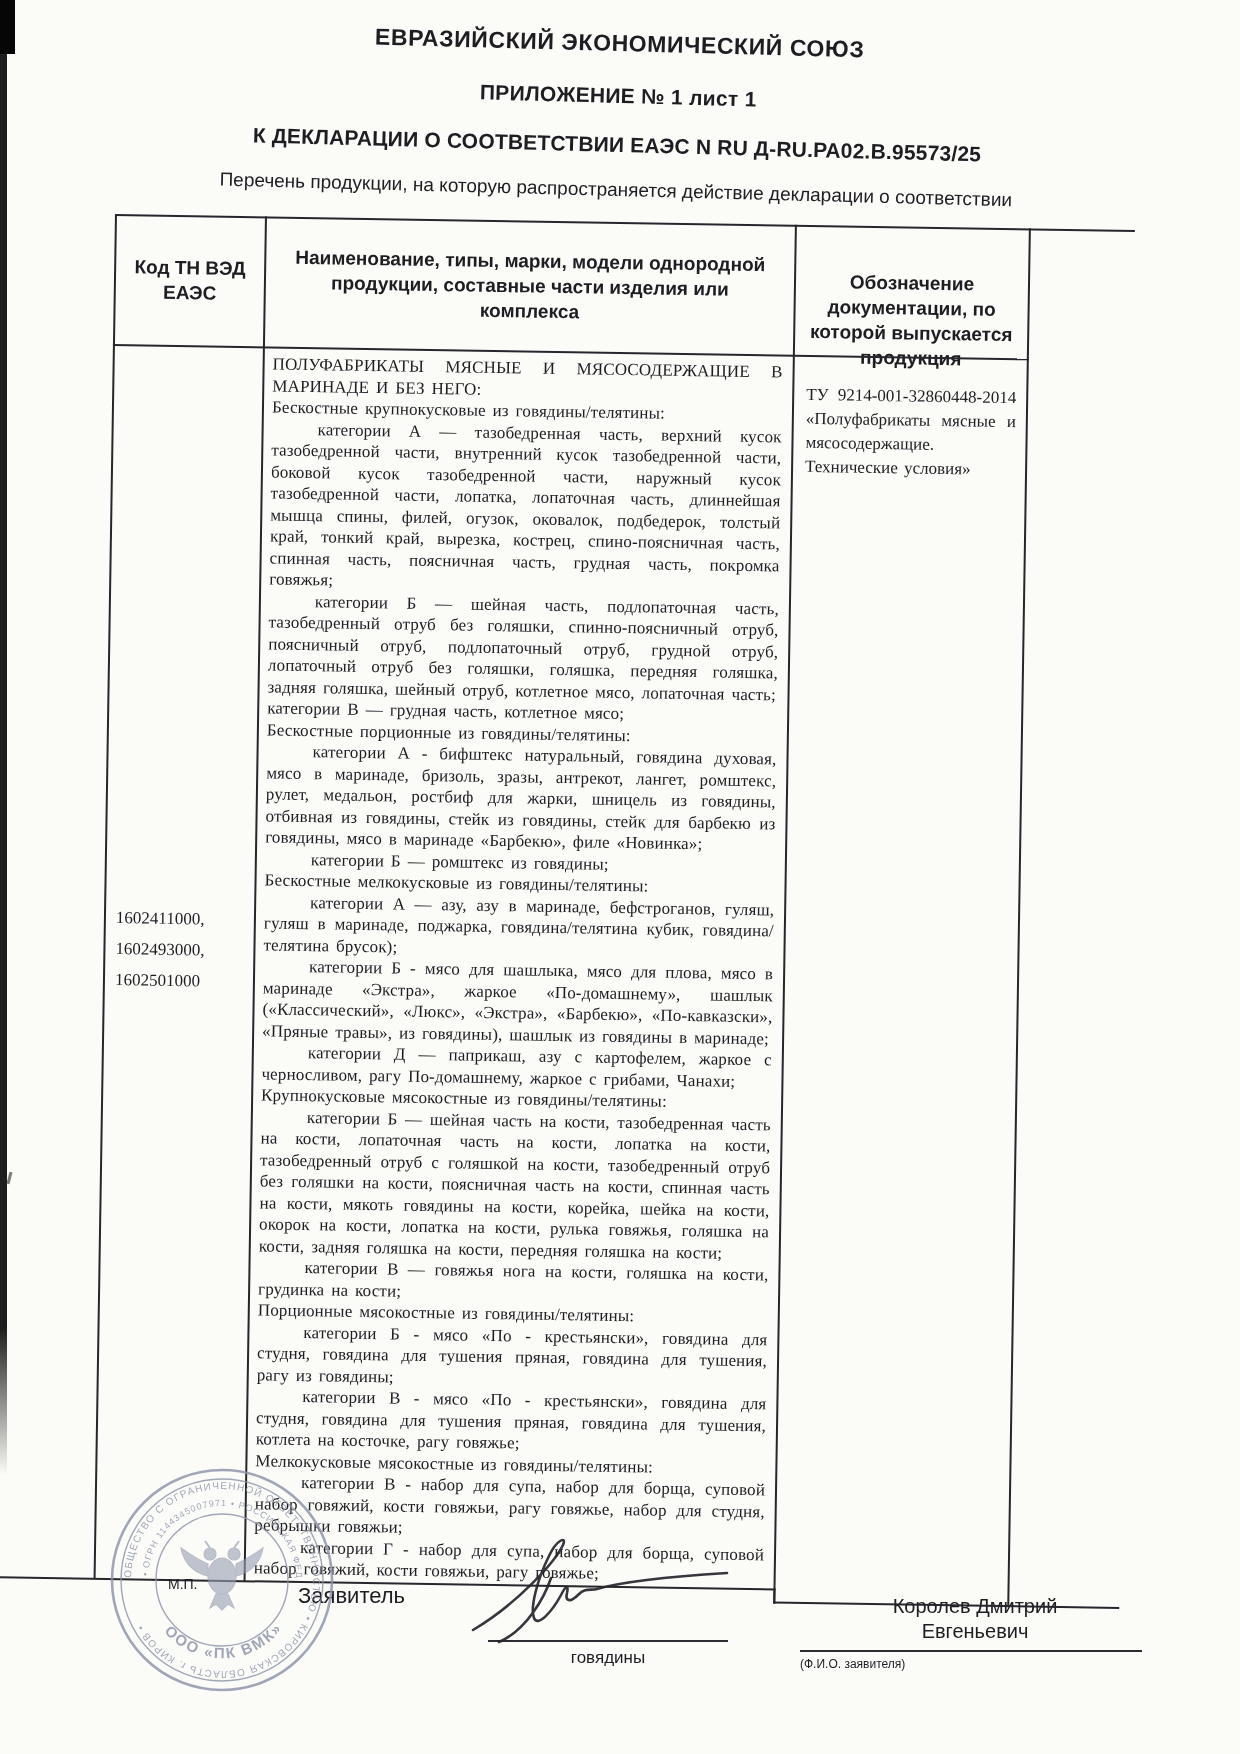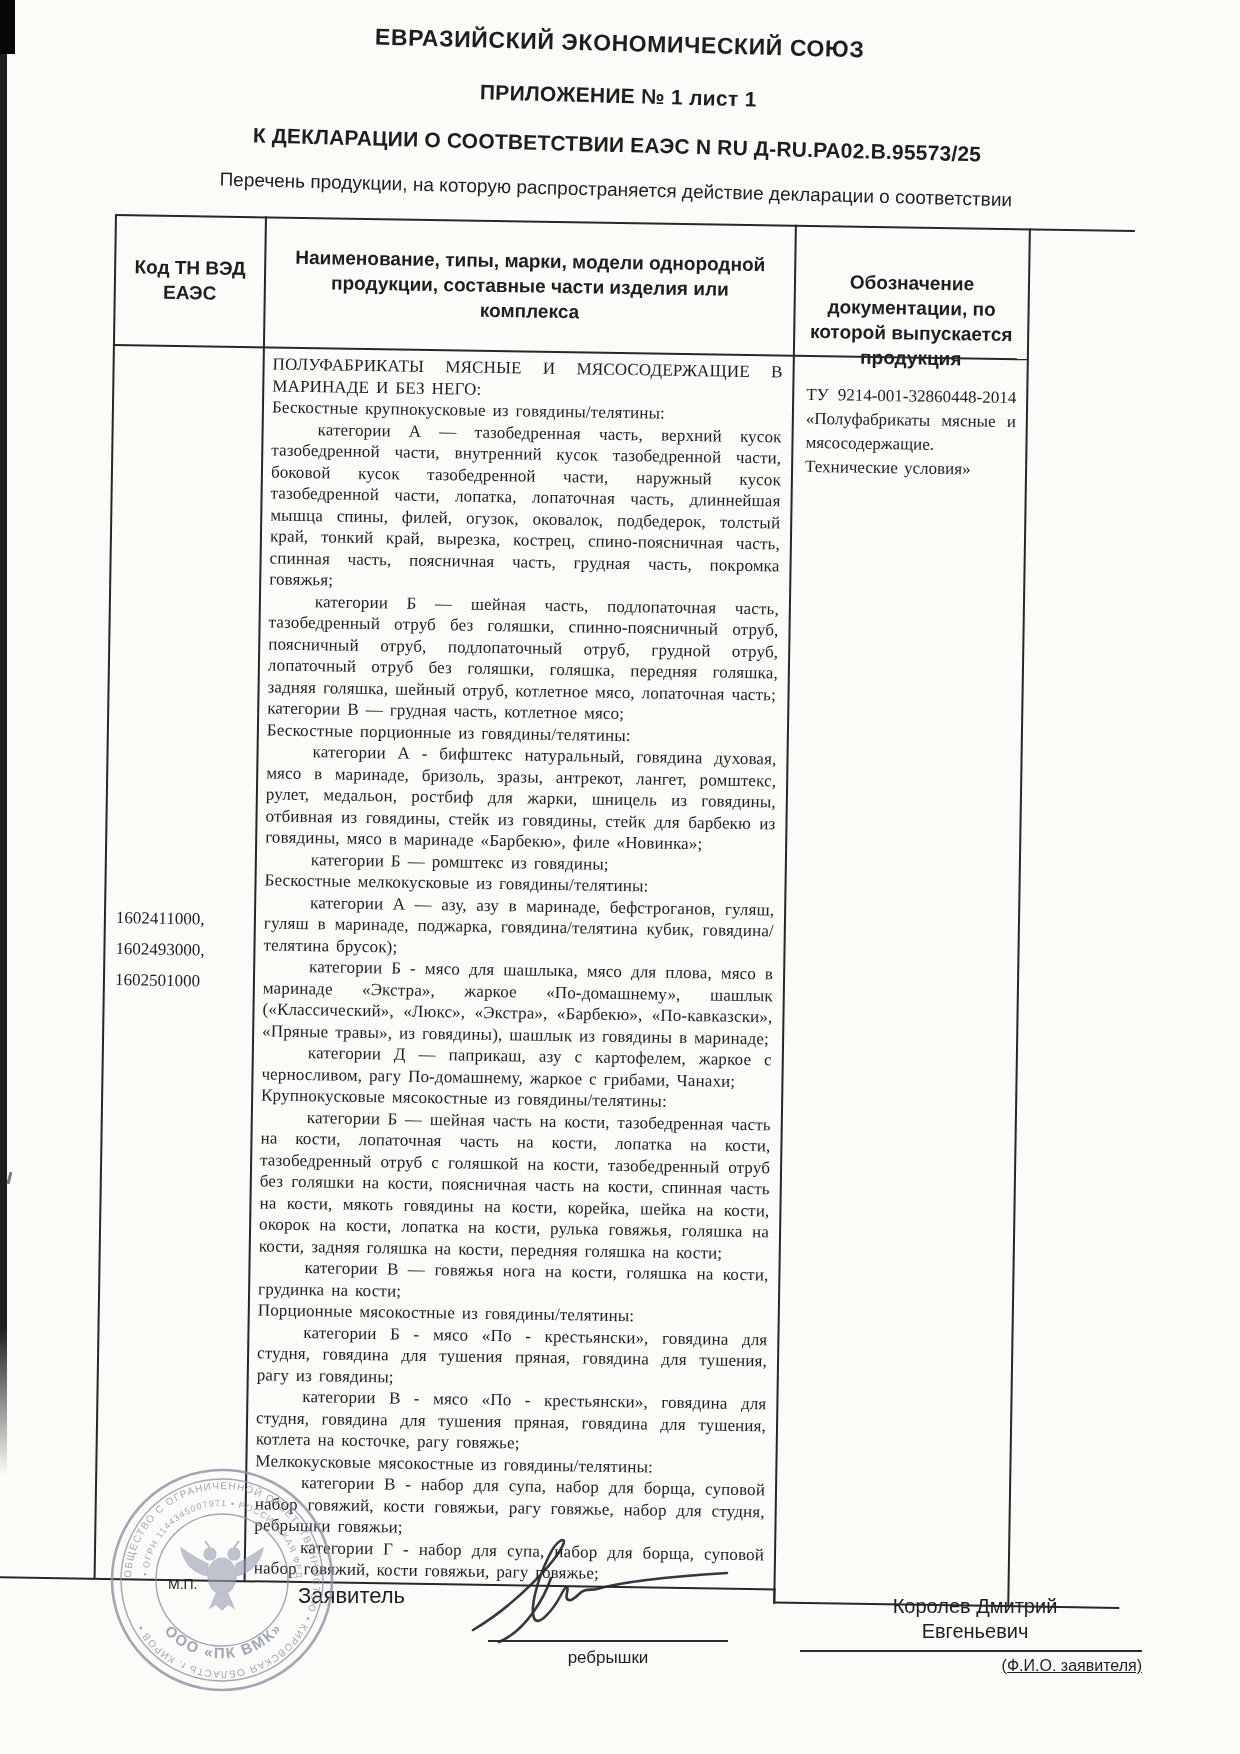--- a/index.html
+++ b/index.html
@@ -52,21 +52,21 @@
     text-align:justify;word-spacing:2px;}
   
   .mp{position:absolute;left:168px;top:1576px;font-size:14px;z-index:6;}
   .applicant{position:absolute;left:298px;top:1583px;font-size:22px;z-index:4;}
   .sig-svg{position:absolute;left:455px;top:1532px;z-index:5;}
   .sig-line{position:absolute;left:488px;top:1640px;width:240px;height:2px;background:#2c2c31;z-index:4;}
   .sig-caption{position:absolute;left:488px;top:1648px;width:240px;text-align:center;font-size:17px;}
   .name{position:absolute;left:868px;top:1594px;width:214px;text-align:center;
     font-size:20px;line-height:25px;}
   .name-line{position:absolute;left:800px;top:1650px;width:342px;height:2px;background:#2c2c31;}
-  .name-caption{position:absolute;left:800px;top:1657px;width:342px;text-align:right;font-size:16px;text-decoration:underline;}
+  .name-caption{position:absolute;left:800px;top:1657px;width:342px;text-align:left;font-size:12px;}
   
   .seal{position:absolute;left:104px;top:1462px;width:236px;height:236px;z-index:5;opacity:.82;}
 </style>
 </head>
 <body>
 
 <div class="sheet">
 
   <div class="edge-left"></div>
   <div class="edge-corner"></div>
@@ -165,19 +165,19 @@
   <div class="mp">М.П.</div>
   <div class="applicant">Заявитель</div>
 
   <svg class="sig-svg" width="290" height="115" viewBox="0 0 290 115">
     <g fill="none" stroke="#26262e" stroke-width="2.6" stroke-linecap="round" opacity="0.92">
       <path d="M 18 98 C 62 72 100 30 108 13 C 112 4 102 7 94 24 C 82 48 75 76 79 86 C 83 96 98 78 106 63 C 110 55 114 51 112 61 C 110 69 115 71 123 63 C 131 55 136 59 142 57 C 166 50 208 45 272 41"></path>
       <path d="M 44 110 C 72 98 90 64 96 46"></path>
     </g>
   </svg>
   <div class="sig-line"></div>
-  <div class="sig-caption">ребрышки</div>
+  <div class="sig-caption">говядины</div>
 
   <div class="name">Королев Дмитрий Евгеньевич</div>
   <div class="name-line"></div>
   <div class="name-caption">(Ф.И.О. заявителя)</div>
 
 </div>
 
 </body></html>

